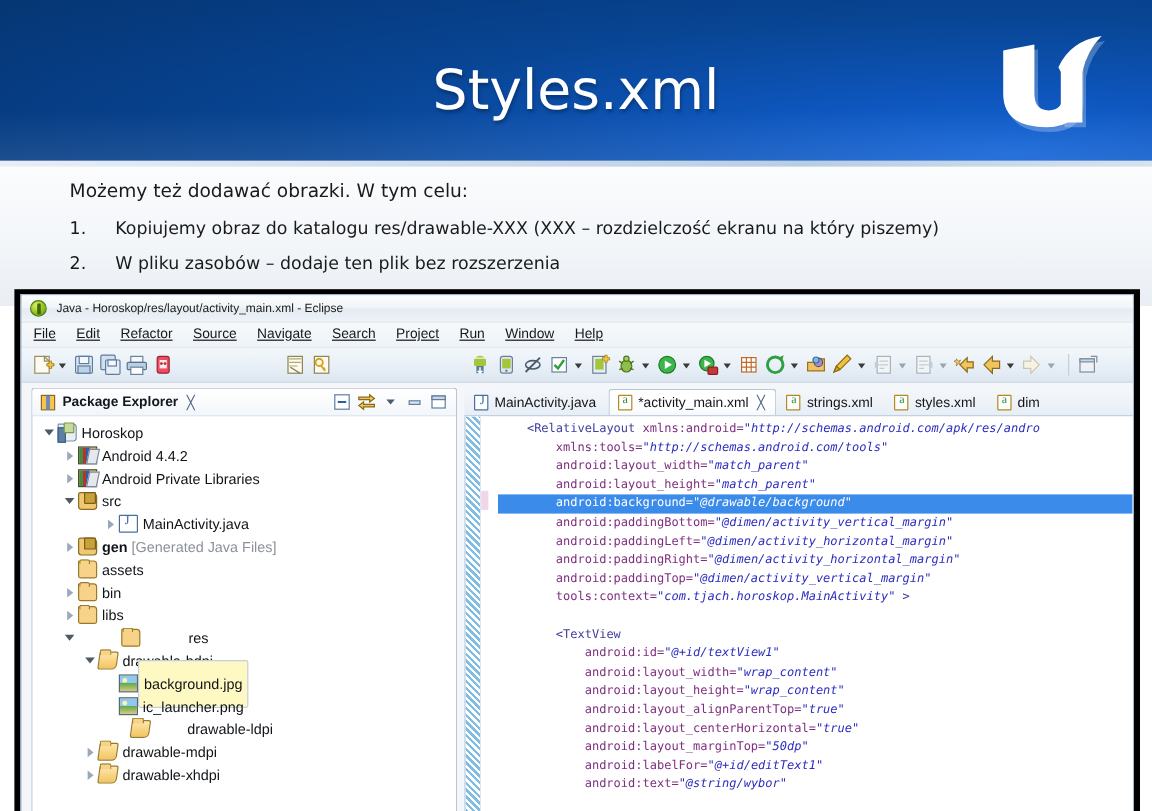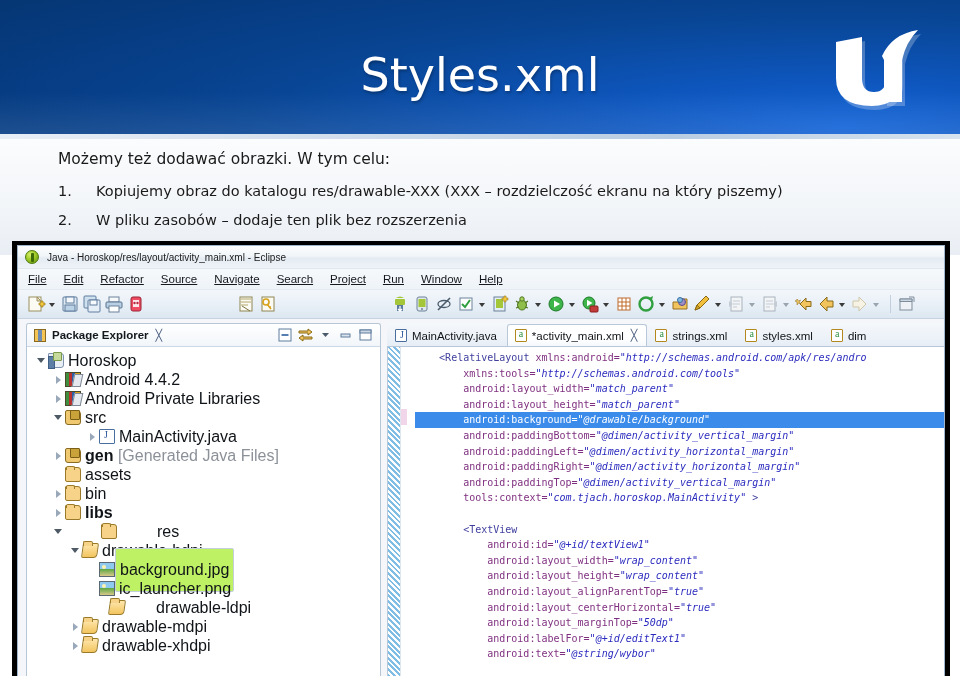--- a/index.html
+++ b/index.html
@@ -176,25 +176,25 @@
     content:""; position:absolute; left:4px; top:3px;
     border-top: 4px solid transparent; border-bottom: 4px solid transparent;
     border-left: 5px solid #9aa9ba;
   }
   .twist.open::after {
     content:""; position:absolute; left:2px; top:4px;
     border-left: 4px solid transparent; border-right: 4px solid transparent;
     border-top: 5px solid #4d5964;
   }
   .ticon { width:16px; height:15px; margin-right:4px; position:relative; flex:0 0 auto; }
-  .tlabel { font-size: 16px; color:#101418; }
+  .tlabel { font-size: 12px; color:#101418; }
   .tlabel.b { font-weight: bold; }
   .tlabel.gray { color:#8c9199; font-weight: normal; }
   .tsel {
-    background: #bef264; border:1px solid #c4cfdc; border-radius:2px;
+    background: #fef9c3; border:1px solid #c4cfdc; border-radius:2px;
     padding: 12px 4px; margin-left:-4px;
   }
 
   
   .ic-proj { background:#e9eef5; border:1px solid #7d93ae; border-radius:1px 3px 3px 1px; }
   .ic-proj::before{ content:""; position:absolute; left:-1px; top:2px; width:5px; height:11px; background:#5d7fa6; border:1px solid #3f5f85;}
   .ic-proj::after{ content:""; position:absolute; right:1px; top:-2px; width:7px; height:7px; background:#c6da9b; border:1px solid #7a9a4a; border-radius:1px;}
   .ic-lib { background: linear-gradient(to right,#3f8f3f 0 3px, #b8322f 3px 6px, #2f5fa8 6px 9px, #d9a11f 9px 12px); border:1px solid #4a4a2a; }
   .ic-lib::after{ content:""; position:absolute; right:-2px; top:1px; width:7px; height:11px; background:#e5e9ef; border:1px solid #7f8a96; transform: skewX(-12deg);}
   .ic-srcfolder { background:#f0c870; border:1px solid #8a6b22; border-radius:2px 4px 3px 3px; }
@@ -607,21 +607,21 @@
               <div class="trow" style="padding-left: 25px;">
                 <span class="twist "></span>
                 <span class="ticon ic-folder"></span>
                 <span><span class="tlabel">assets</span></span>
               </div>
               <div class="trow" style="padding-left: 25px;">
                 <span class="twist closed"></span>
                 <span class="ticon ic-folder"></span>
                 <span><span class="tlabel">bin</span></span>
               </div>
-              <div class="trow" style="padding-left: 25px; font-weight: bold;">
+              <div class="trow" style="padding-left: 25px;">
                 <span class="twist closed"></span>
                 <span class="ticon ic-folder"></span>
                 <span><span class="tlabel">libs</span></span>
               </div>
               <div class="trow" style="padding-left: 25px; gap: 36px;">
                 <span class="twist open"></span>
                 <span class="ticon ic-folder"></span>
                 <span><span class="tlabel">res</span></span>
               </div>
               <div class="trow" style="padding-left: 42px;">

